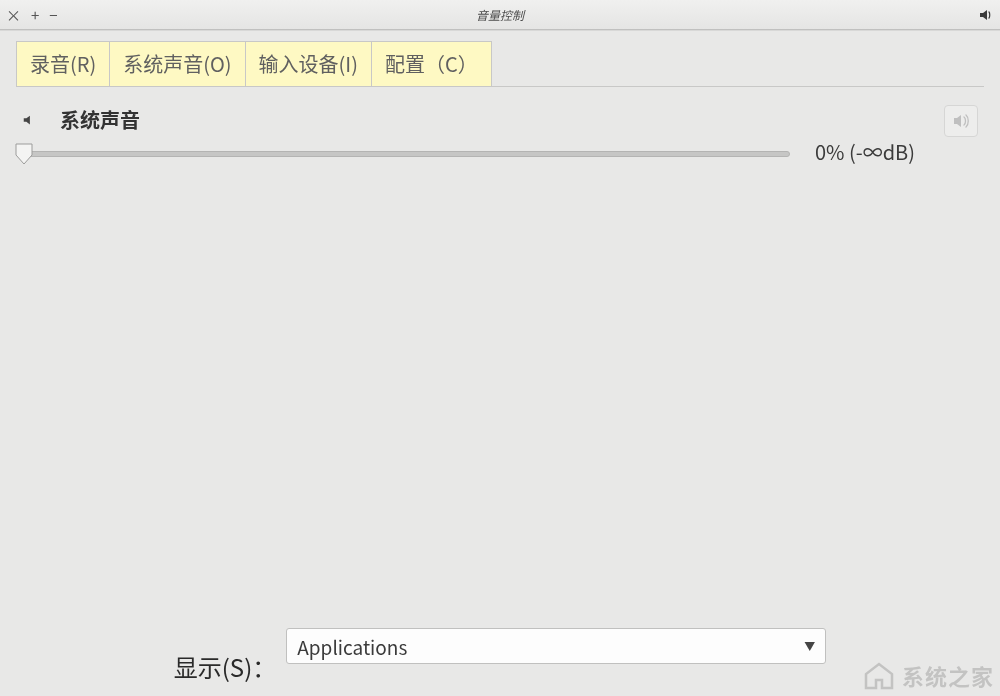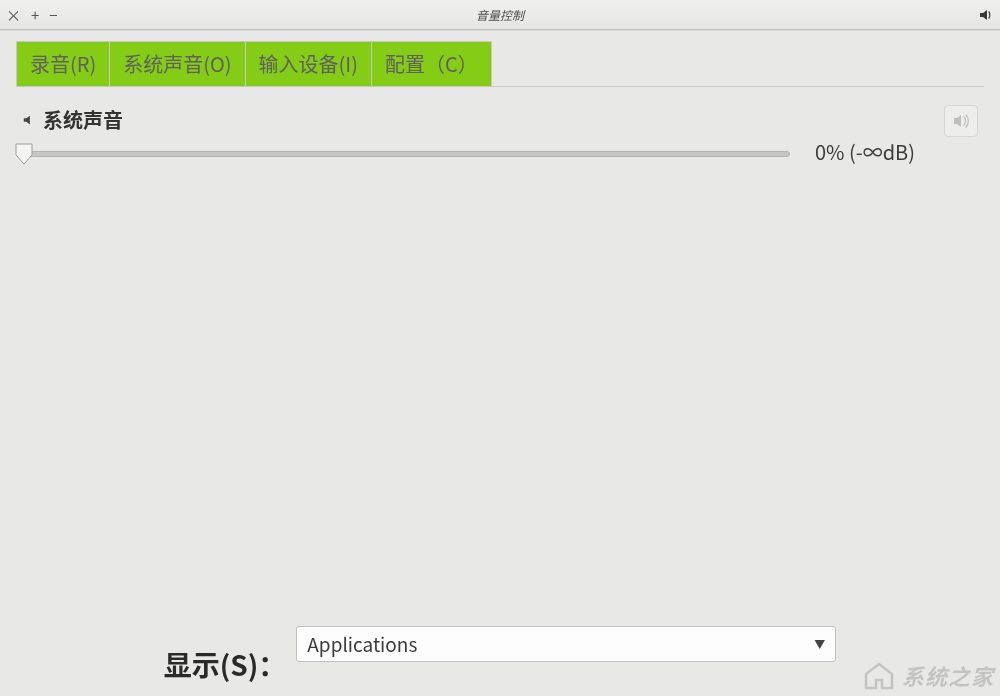--- a/index.html
+++ b/index.html
@@ -51,21 +51,21 @@
     .tabs {
       display: flex;
       border-bottom: 1px solid #c8c8c7;
       margin-left: 6px;
       margin-right: 6px;
     }
     .tab {
       padding: 7px 13px 8px 13px;
       font-size: 20px;
       color: #606060;
-      background: #84cc16;
+      background: #fef9c3;
       border: 1px solid #c8c8c7;
       border-bottom: none;
       margin-right: -1px;
       cursor: pointer;
     }
     .tab.active {
       background: #e8e8e7;
       color: #3b3b3b;
       position: relative;
       z-index: 1;
@@ -85,21 +85,21 @@
       align-items: flex-start;
       gap: 10px;
       position: relative;
     }
     .stream-left {
       flex: 1;
     }
     .stream-header {
       display: flex;
       align-items: center;
-      gap: 7px;
+      gap: 24px;
       font-size: 20px;
       color: #333;
       font-weight: bold;
       margin-bottom: 8px;
     }
     .stream-header svg { flex-shrink: 0; }
     .slider-track {
       position: relative;
       height: 24px;
       margin-bottom: 4px;
@@ -144,22 +144,22 @@
       position: absolute;
       bottom: 12px;
       left: 0; right: 0;
       display: flex;
       align-items: center;
       justify-content: center;
       gap: 10px;
       padding: 0 14px;
     }
     .footer-label {
-      font-size: 28px;
-      font-weight: bold;
+      font-size: 24px;
+      font-weight: normal;
       color: #2a2a2a;
       margin-top: 41px;
     }
     .dropdown {
       flex: 0 0 540px;
       height: 36px;
       background: #fdfdfd;
       border: 1px solid #c0c0bf;
       border-radius: 3px;
       display: flex;
@@ -174,21 +174,20 @@
     .watermark {
       position: absolute;
       right: 6px; bottom: 4px;
       opacity: 0.20;
       pointer-events: none;
       display: flex; align-items: center; gap: 6px;
       color: #333;
       font-size: 22px;
       font-weight: bold;
       letter-spacing: 1px;
-      font-style: italic;
     }
   </style>
 </head>
 <body>
 
 <div class="titlebar">
   <div class="titlebar-controls">
     <span>×</span>
     <span>+</span>
     <span>−</span>

